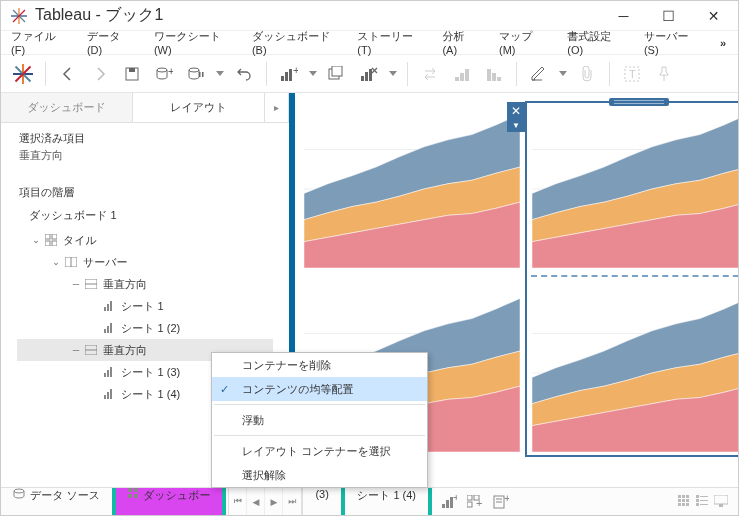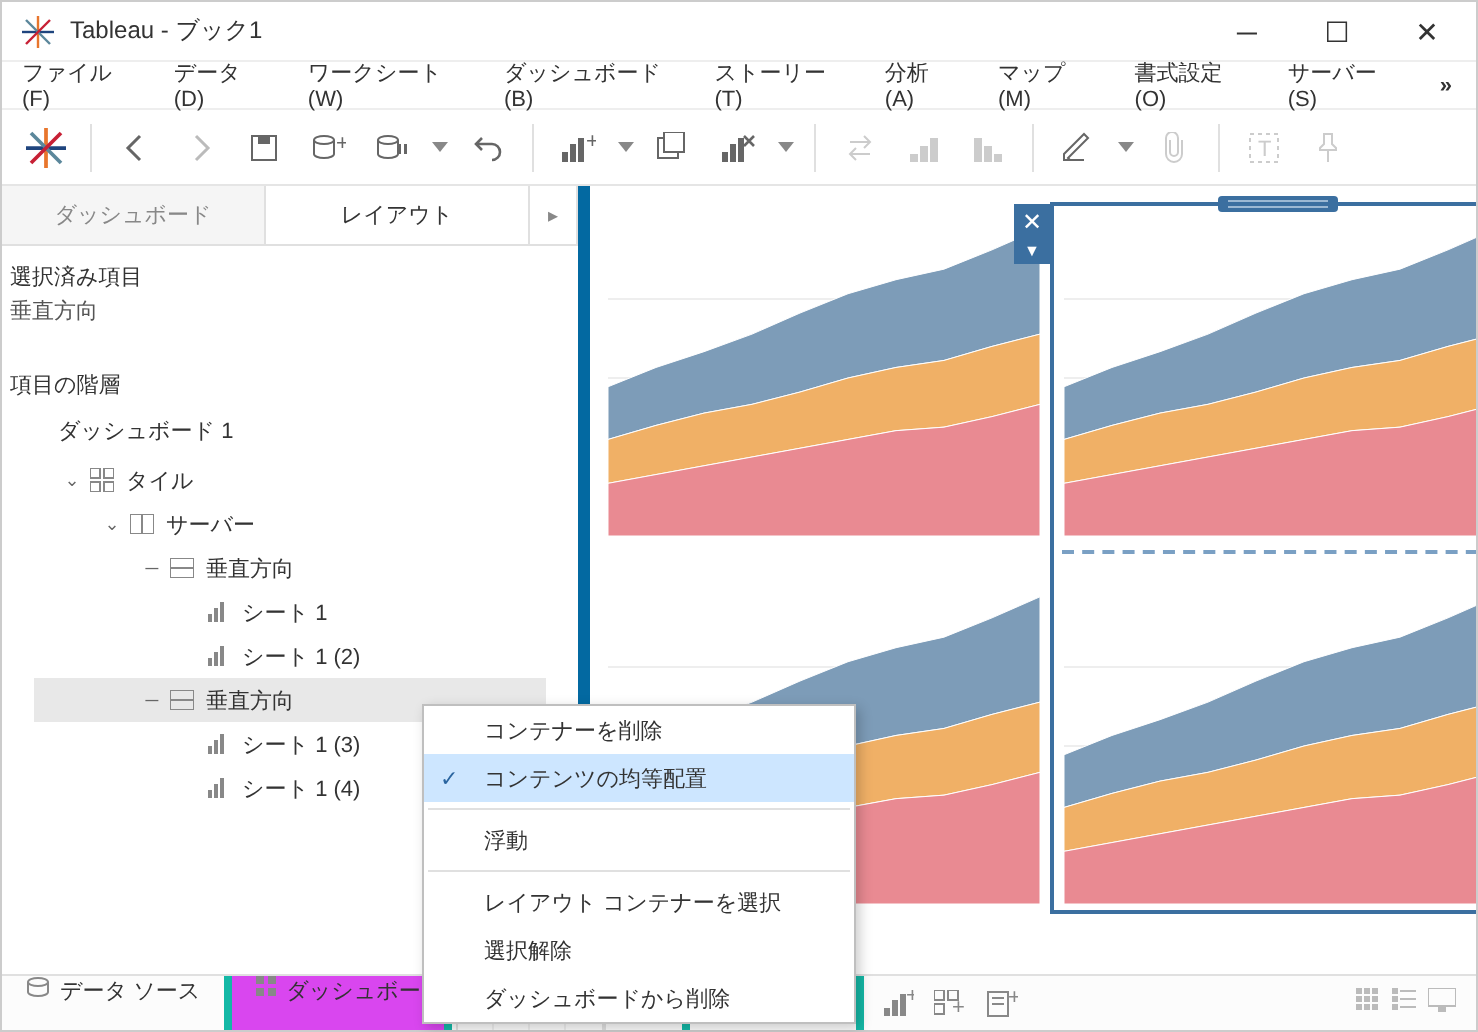--- a/index.html
+++ b/index.html
@@ -1,40 +1,40 @@
 <!DOCTYPE html>
 <html><head>
 <meta charset="utf-8">
 <style>
 *{margin:0;padding:0;box-sizing:border-box;font-family:"Meiryo UI","Segoe UI",sans-serif;font-size:11px;color:#333}
 body{width:739px;height:516px;background:#fff;overflow:hidden;display:flex;flex-direction:column;border:1px solid #ccc}
 
 .titlebar{height:30px;display:flex;align-items:center;padding:0 2px;border-bottom:1px solid #eee}
 .titlebar .logo{width:20px;height:20px;margin:0 6px;display:flex;align-items:center;justify-content:center}
-.titlebar .title{flex:1;font-size:12px}
+.titlebar .title{flex:1;font-size:16px}
 .win-btn{width:45px;height:28px;display:flex;align-items:center;justify-content:center;font-size:14px}
 
 .menubar{height:24px;display:flex;align-items:center;padding:0 4px;gap:13px;border-bottom:1px solid #eee}
 .menubar span{padding:3px 6px;font-size:11px}
 .menubar .more{margin-left:auto;padding-right:8px;font-weight:bold}
 
 .toolbar{height:38px;display:flex;align-items:center;padding:0 8px;border-bottom:1px solid #e5e5e5;gap:4px}
 .tbtn{width:28px;height:28px;display:flex;align-items:center;justify-content:center;color:#666}
 .tsep{width:1px;height:24px;background:#e0e0e0;margin:0 4px}
 .tlogo{width:28px;height:28px;display:flex;align-items:center;justify-content:center}
 
 .body{flex:1;display:flex;overflow:hidden;position:relative}
 
 .sidebar{width:294px;border-right:6px solid #0369a1;display:flex;flex-direction:column;background:#fff}
 .tabs{height:30px;display:flex;border-bottom:1px solid #e0e0e0}
 .tab{flex:1;display:flex;align-items:center;justify-content:center;font-size:11px;border-right:1px solid #e0e0e0}
 .tab.active{background:#fff}
 .tab.inactive{background:#f5f5f5;color:#888}
 .tab.dd{flex:0 0 24px;font-size:10px;color:#888}
-.section{padding:8px 4px 4px}
+.section{padding:8px 18px 4px}
 .sec-title{font-size:11px;color:#333;margin-bottom:2px}
 .sec-sub{font-size:11px;color:#555}
 .tree{padding:4px 16px;overflow:auto}
 .tree-sub{padding:2px 12px 6px;font-size:11px}
 .trow{height:22px;display:flex;align-items:center;padding-right:6px}
 .trow.sel{background:#e8e8e8}
 .twist{width:14px;text-align:center;color:#666;font-size:9px}
 .ticon{width:16px;height:14px;display:flex;align-items:center;justify-content:center;color:#777;margin-right:4px}
 .ind{display:inline-block}
 
@@ -392,21 +392,20 @@
   <div class="ctx-item">コンテナーを削除</div>
   <div class="ctx-item hl">
       <span class="ctx-check">✓</span>
       <span>コンテンツの均等配置</span>
     </div>
   <div class="ctx-sep"></div>
   <div class="ctx-item">浮動</div>
   <div class="ctx-sep"></div>
   <div class="ctx-item">レイアウト コンテナーを選択</div>
   <div class="ctx-item">選択解除</div>
-  <div class="ctx-item">ダッシュボードから削除</div>
 </div>
 
 <div class="bottom">
   <div class="btab">
       <span class="bi"><svg width="12" height="12">
           <ellipse cx="6" cy="3" rx="5" ry="2" stroke="#888" fill="none"></ellipse>
           <path d="M1 3v5c0 1 2 2 5 2s5-1 5-2V3" stroke="#888" fill="none"></path>
         </svg></span>
       <span>データ ソース</span>
     </div>

